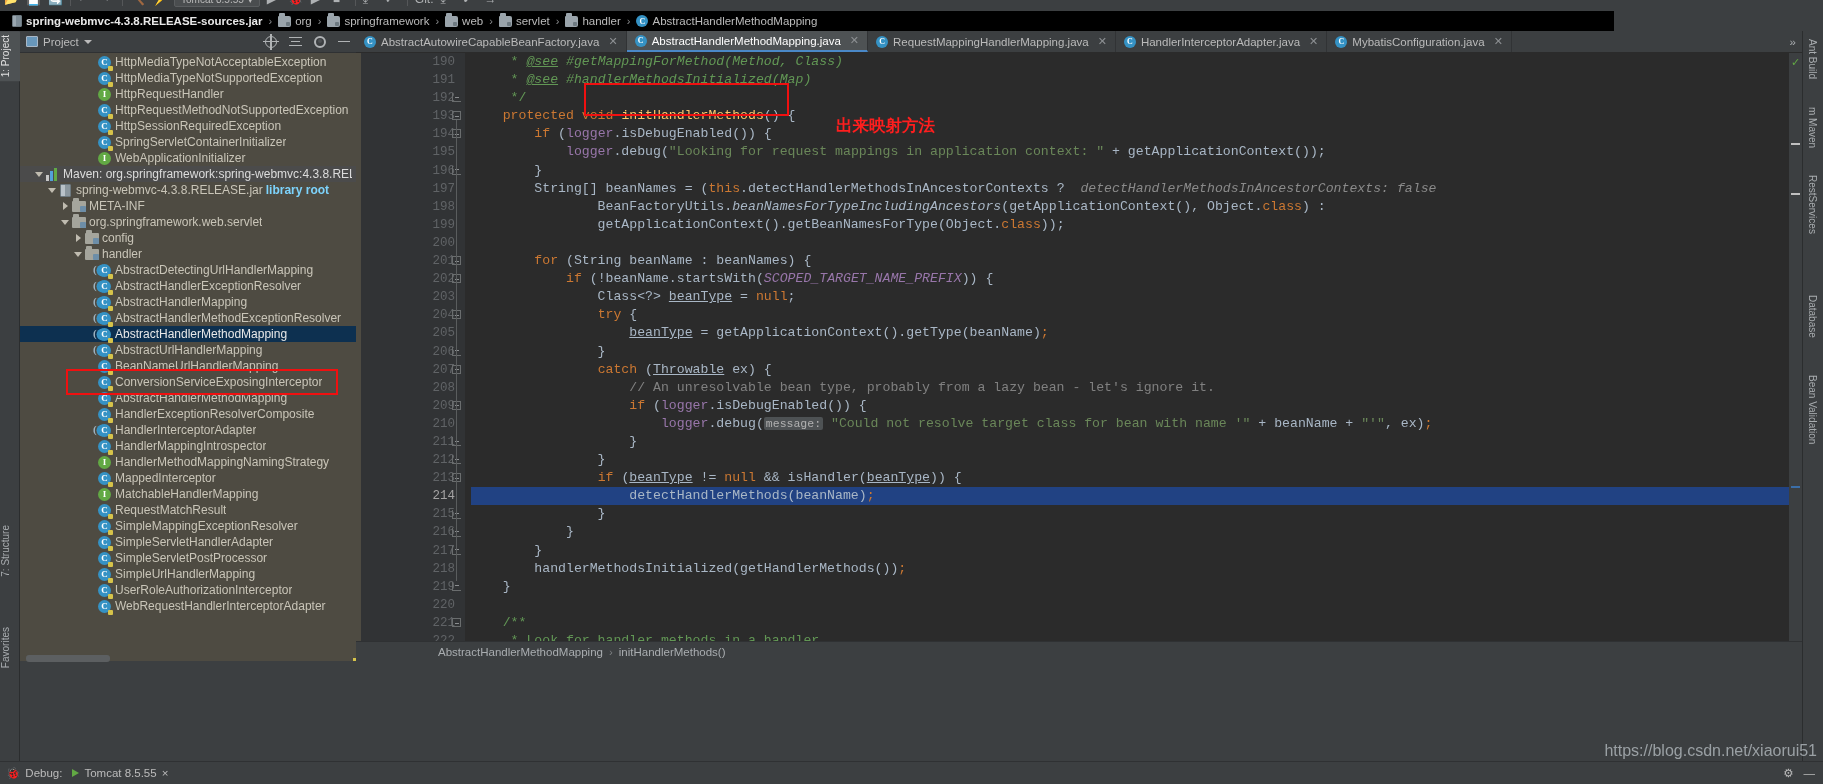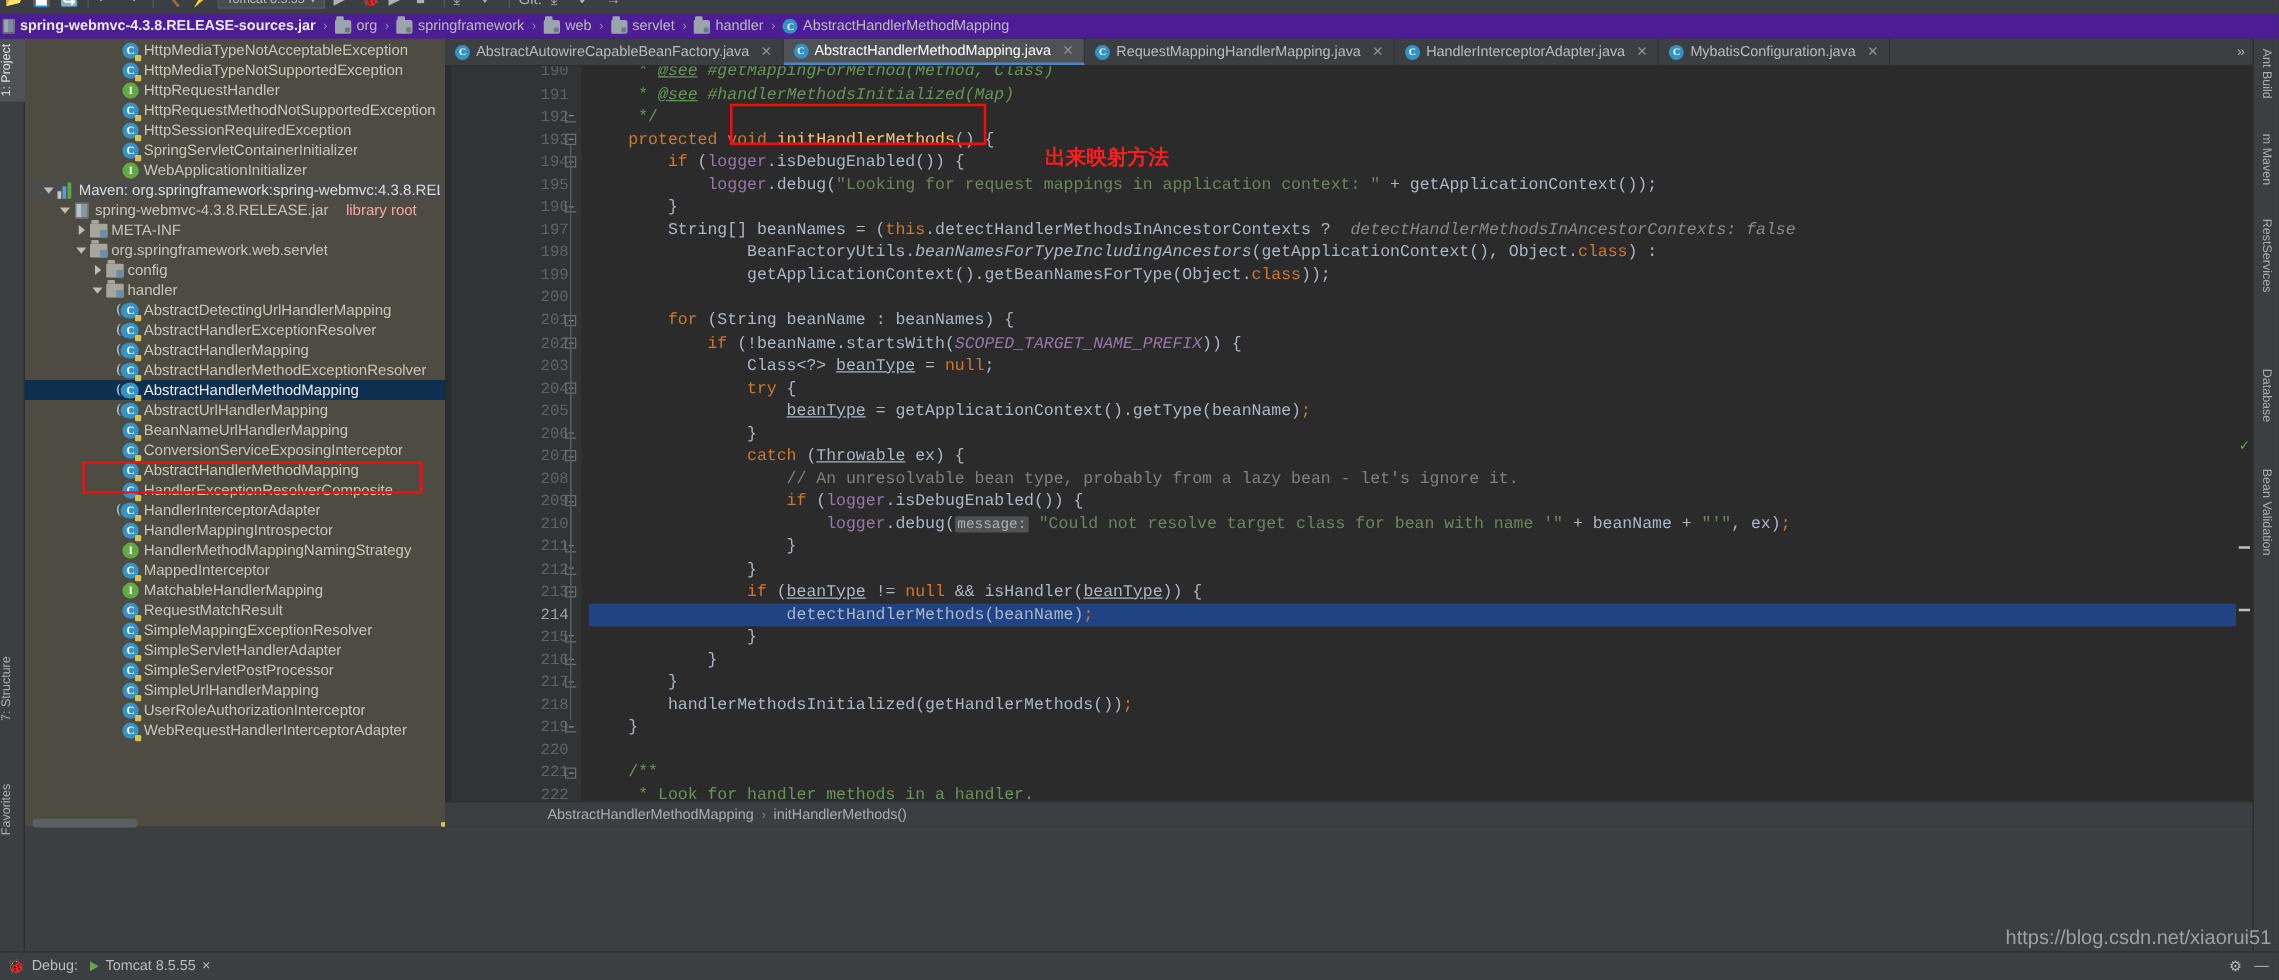--- a/index.html
+++ b/index.html
@@ -32,23 +32,24 @@
   .tb-ic { display: inline-block; width: 15px; height: 15px; position: relative; }
   .tb-sep { width: 1px; height: 13px; background: #555759; display: inline-block; }
   .tb-run-config {
     display: inline-flex; align-items: center; gap: 4px;
     background: #4a4d4f; border: 1px solid #5a5d5f; border-radius: 2px;
     padding: 0 6px; height: 16px; font-size: 10px; color: #bbbbbb;
   }
 
   
   .nav-bar {
-    position: absolute; top: 11px; left: 0; width: 1823px; height: 20px;
-    background: #4c1d95;
+    position: absolute; top: 11px; left: 0; width: 1614px; height: 20px;
+    background: #000000;
     display: flex; align-items: center;
+    padding-left: 10px;
     font-size: 11.5px; color: #bbbbbb;
     white-space: nowrap; overflow: hidden;
   }
   .crumb { display: inline-flex; align-items: center; gap: 4px; padding: 0 2px; }
   .crumb.root { font-weight: bold; color: #e8e8e8; }
   .crumb-sep { color: #8a8d8f; margin: 0 4px; font-size: 11px; }
   .ic-jar {
     width: 10px; height: 12px; background: linear-gradient(90deg,#9aa7b0 0 40%, #7d8c96 40% 100%);
     border: 1px solid #6d7980; border-radius: 1px; display: inline-block;
   }
@@ -155,21 +156,21 @@
   .trow.maven-sel { background: #4b4b4b; color: #dcdcdc; }
   .tindent { display: inline-block; }
   .tarrow {
     width: 12px; display: inline-flex; align-items: center; justify-content: center;
     flex: 0 0 12px;
   }
   .arrow-r { width: 0;height: 0; border-top: 4px solid transparent; border-bottom: 4px solid transparent; border-left: 5.5px solid #c0bcb0; }
   .arrow-d { width: 0;height: 0; border-left: 4.5px solid transparent; border-right: 4.5px solid transparent; border-top: 5.5px solid #c0bcb0; }
   .ticon { flex: 0 0 15px; width: 15px; display: inline-flex; align-items: center; justify-content: center; margin-right: 3px; }
   .tlabel { overflow: hidden; text-overflow: clip; }
-  .tsub { color: #fca5a5; margin-left: 14px; }
+  .tsub { color: #7dd3fc; margin-left: 3px; font-weight: bold; }
 
   .ij-c {
     width: 13px; height: 13px; border-radius: 50%; background: #3592c4;
     color: #ffffff; font-size: 9px; font-weight: bold; line-height: 13px; text-align: center;
     font-family: "Liberation Serif", serif; position: relative;
   }
   .ij-c.abstract { background: #3592c4; box-shadow: -2px 0 0 -0.5px #3592c4; }
   .ij-c.abstract:before {
     content: "("; position: absolute; left: -5px; top: -1px; color: #9fb3c0; font-size: 11px;
   }
@@ -219,21 +220,21 @@
   }
   .etab {
     display: flex; align-items: center; gap: 5px;
     padding: 0 8px; border-right: 1px solid #313335;
     white-space: nowrap; position: relative;
   }
   .etab.active { background: #4e5254; border-bottom: 2px solid #4a88c7; color: #ffffff; }
   .etab .x { color: #8d9093; font-size: 11px; margin-left: 4px; }
   .tabs-right { margin-left: auto; display: flex; align-items: center; padding: 0 6px; gap: 4px; color: #a9adb0; }
 
-  .code-wrap { flex: 1; display: flex; position: relative; overflow: hidden; background: #2b2b2b; align-items: center; }
+  .code-wrap { flex: 1; display: flex; position: relative; overflow: hidden; background: #2b2b2b; }
 
   .gutter-left {
     width: 5px; background: #4e4b42;
   }
   .gutter {
     width: 104px; background: #313335; position: relative; flex: 0 0 104px;
   }
   .gutter .ln {
     height: 18.1px; line-height: 18.1px; text-align: right;
     padding-right: 10px; color: #606366;
@@ -396,20 +397,37 @@
 
   <div class="right-strip">
     <div class="vtab-r" style="top:4px;">Ant Build</div>
     <div class="vtab-r" style="top:72px;">m Maven</div>
     <div class="vtab-r" style="top:140px;">RestServices</div>
     <div class="vtab-r" style="top:260px;">Database</div>
     <div class="vtab-r" style="top:340px;">Bean Validation</div>
   </div>
 
   <div class="project-panel">
+    <div class="pp-header">
+      <span class="pp-title">
+        <span class="ic-proj-square"></span>
+        <span>Project</span>
+        <span class="caret-down"></span>
+      </span>
+      <span class="pp-actions">
+        <span class="ic-target"></span>
+        <span class="ic-collapse">
+            <i></i>
+            <i></i>
+            <i></i>
+          </span>
+        <span class="ic-gear"></span>
+        <span class="ic-minus"></span>
+      </span>
+    </div>
     <div class="pp-tree" id="tree">
         <div class="trow">
           <span class="tindent" style="width: 65px; flex: 0 0 65px;"></span>
           <span class="tarrow"></span>
           <span class="ticon">
             <span class="ij-c">C<i class="lock"></i></span>
           </span>
           <span class="tlabel">HttpMediaTypeNotAcceptableException</span>
         </div>
         <div class="trow">

